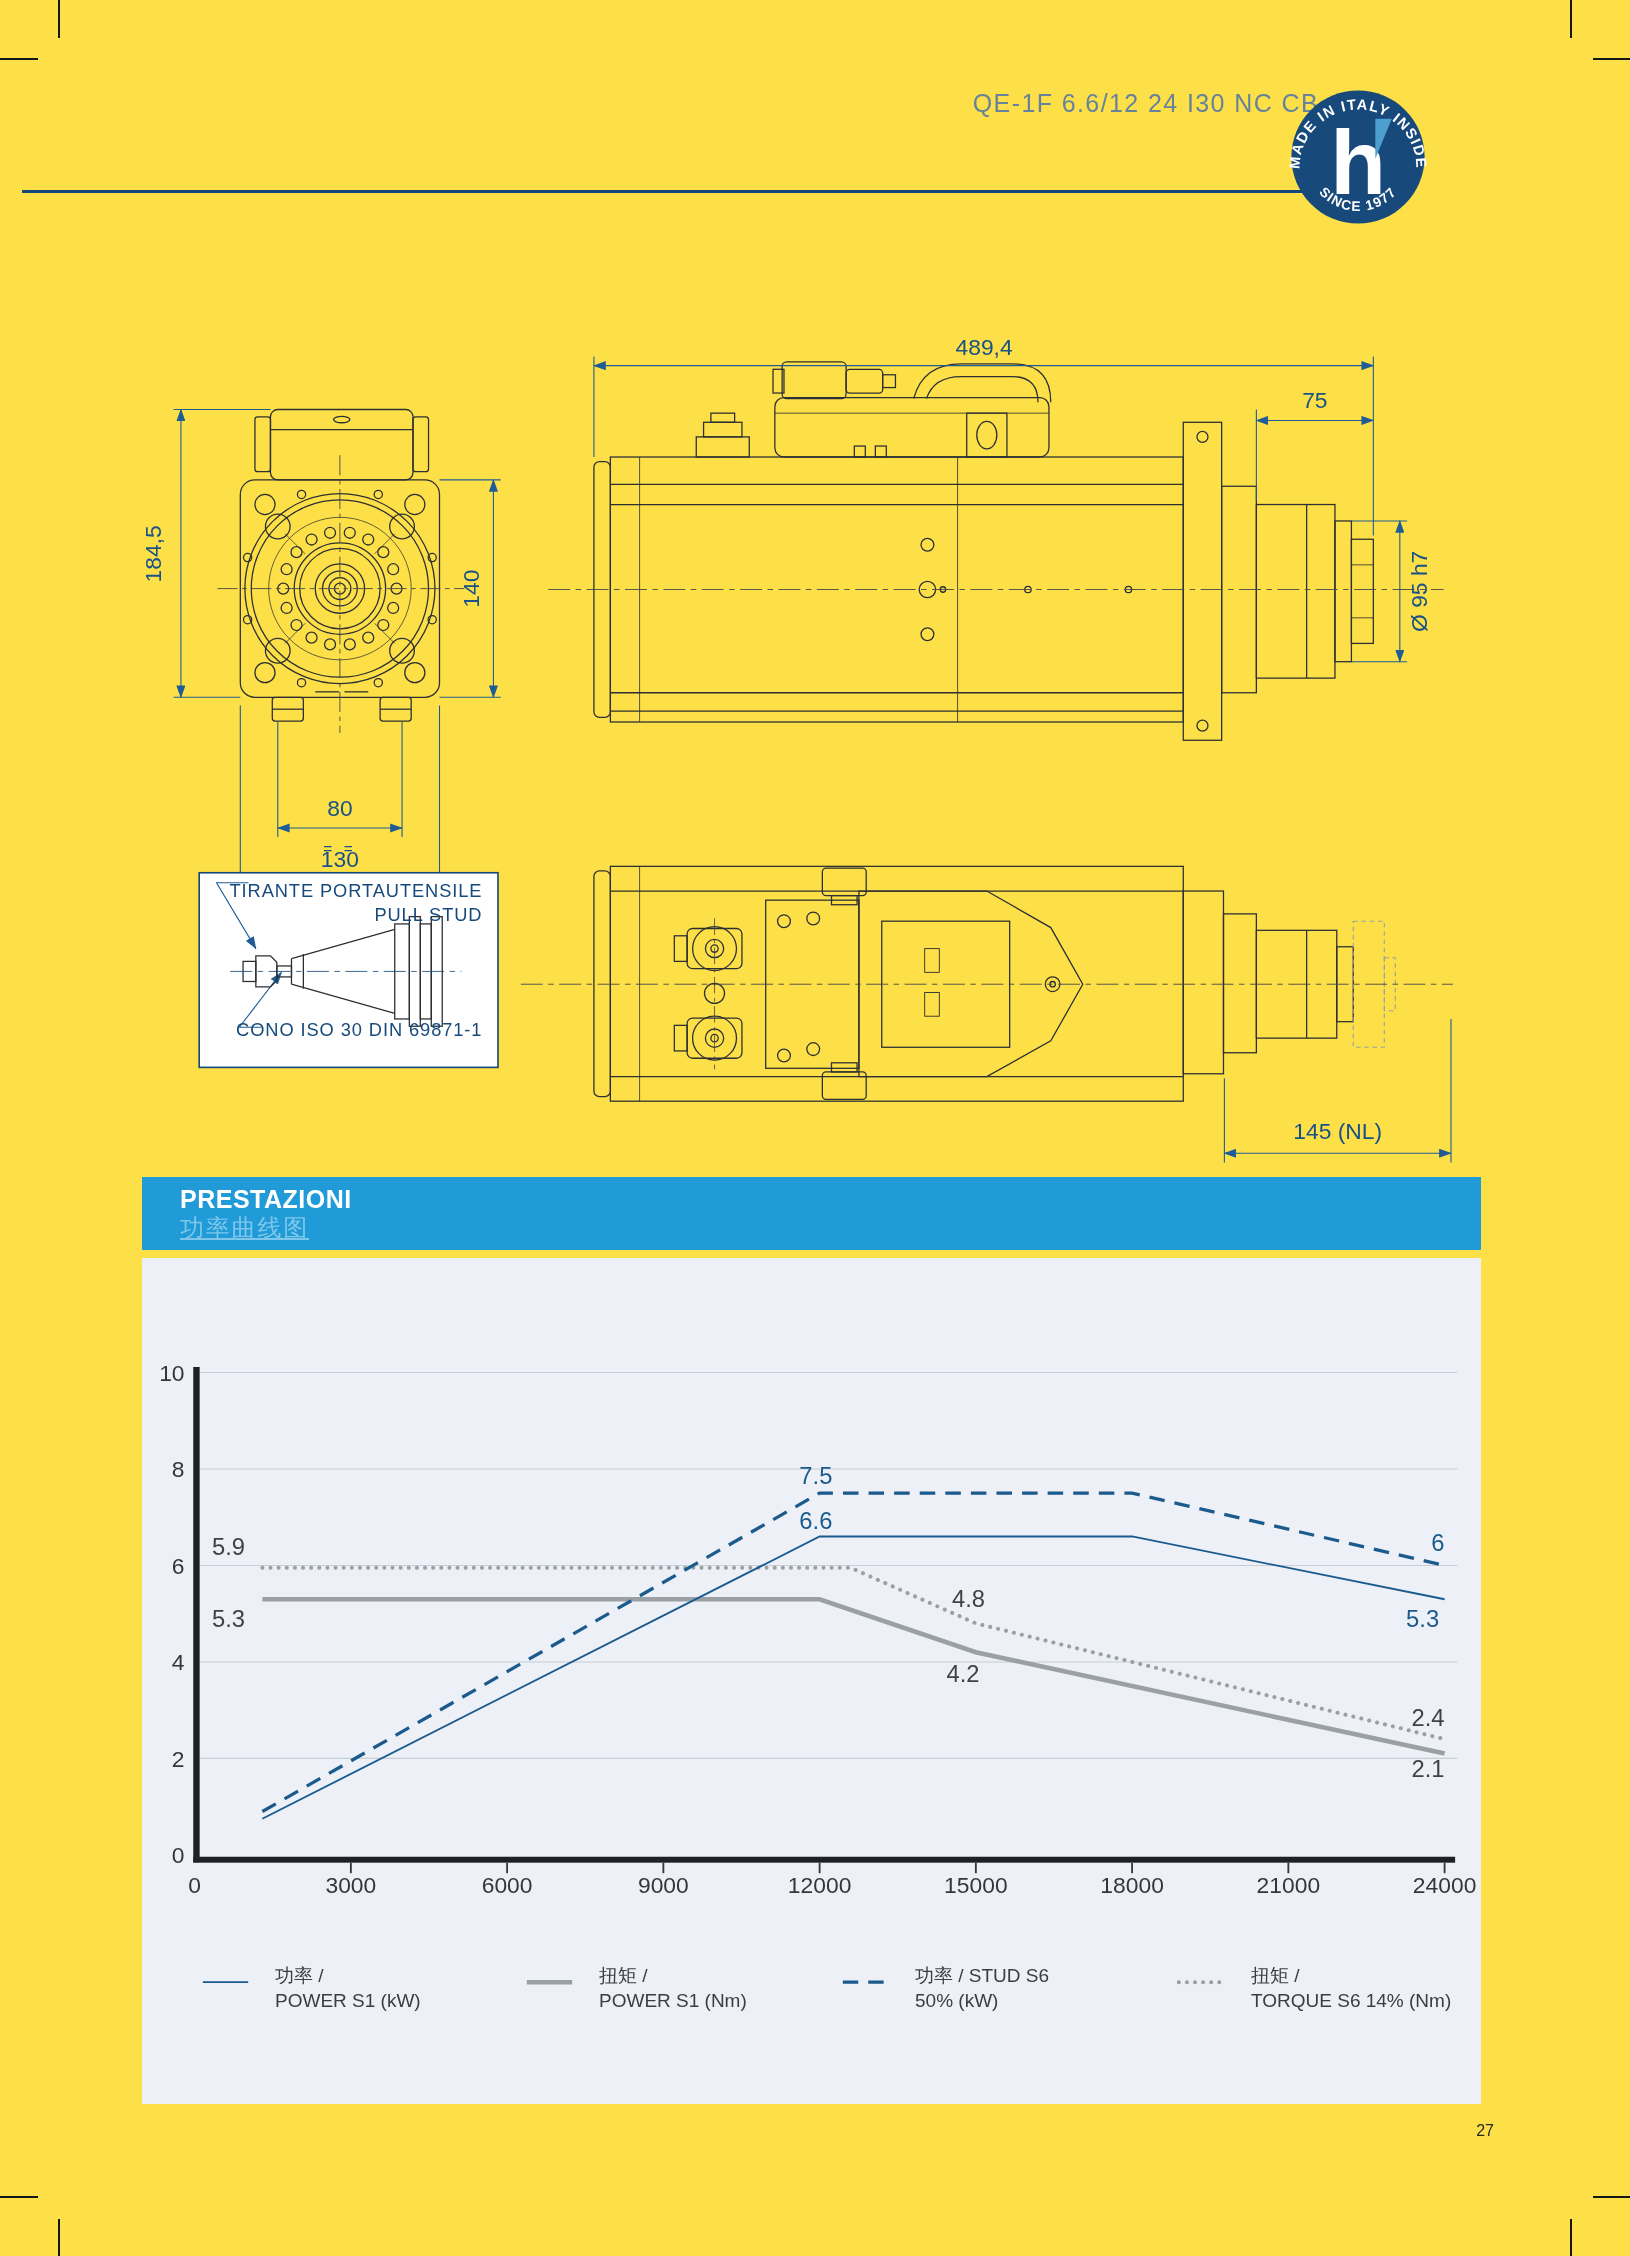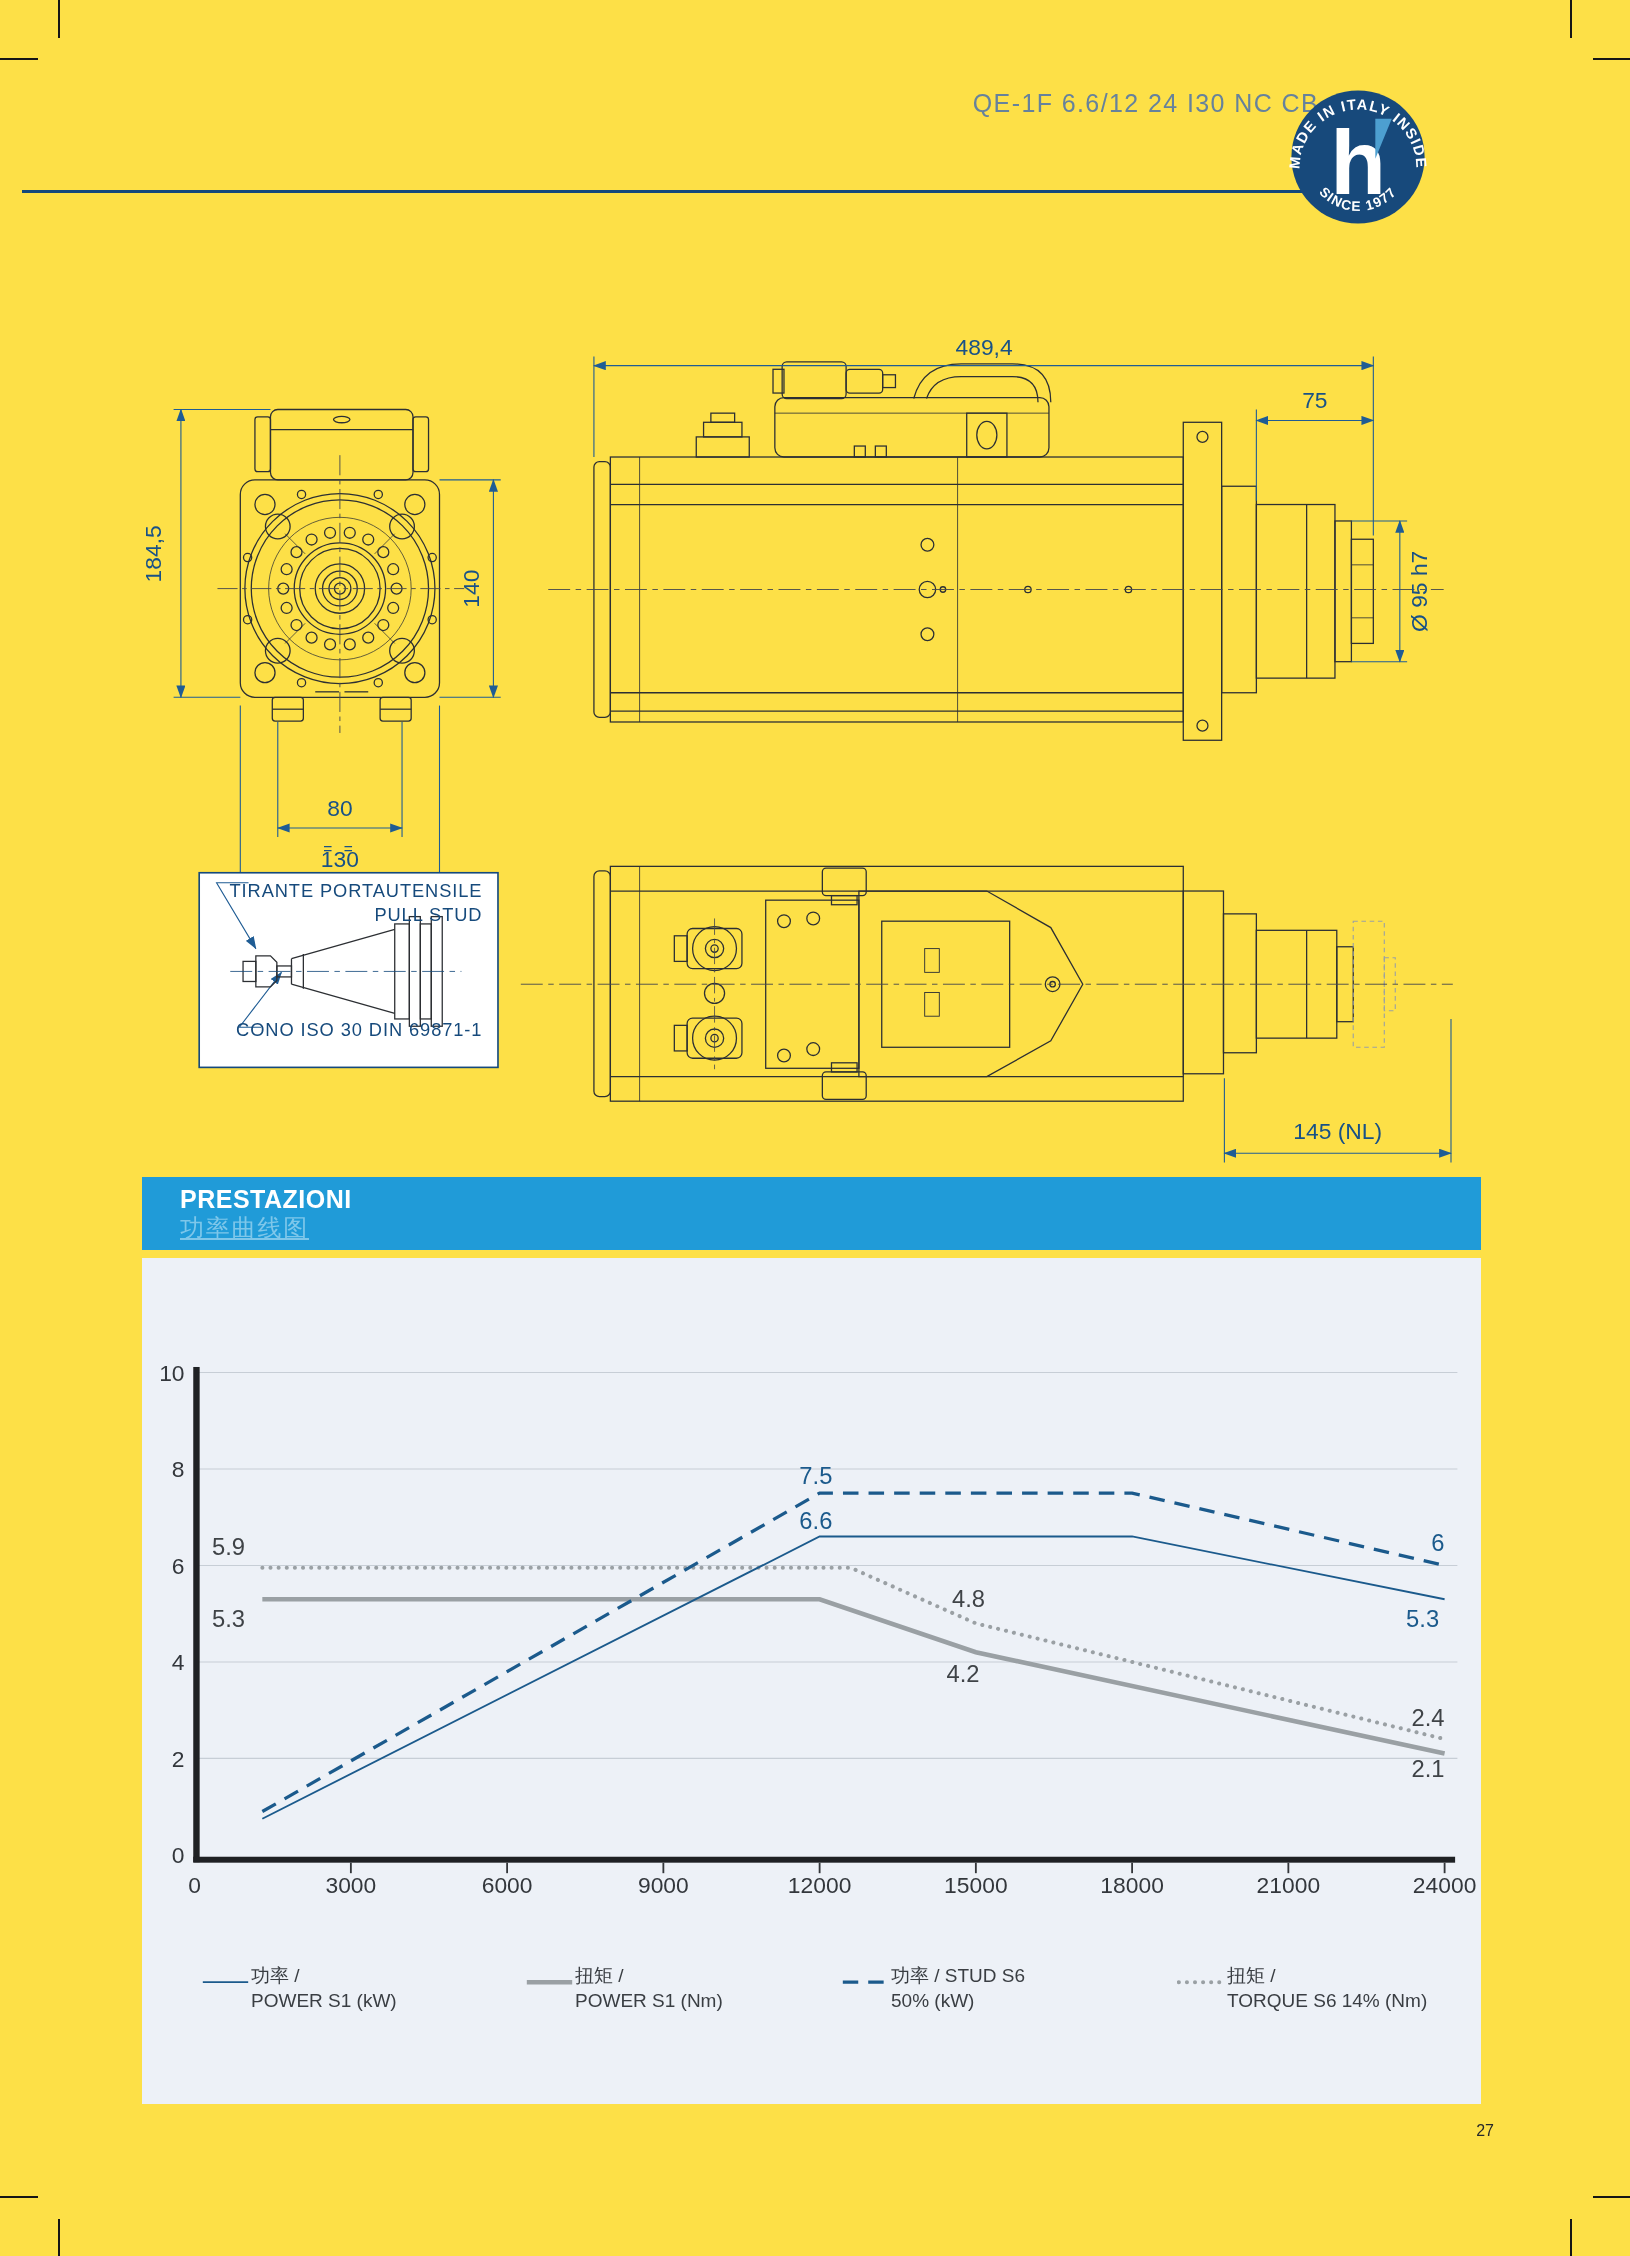--- a/index.html
+++ b/index.html
@@ -8,21 +8,21 @@
   .cropmark{position:absolute;background:#151515;}
   .product-title{position:absolute;top:89px;right:312px;font-size:25px;letter-spacing:1.4px;
                  color:#66829c;white-space:nowrap;}
   .header-rule{position:absolute;left:22px;top:190px;width:1298px;height:2.7px;background:#14487c;}
   .banner{position:absolute;left:142px;top:1177px;width:1339px;height:73px;background:#209bd8;
           box-sizing:border-box;padding:9.1px 0 0 38px;}
   .banner .t1{font-size:25px;font-weight:bold;color:#ffffff;letter-spacing:0.5px;line-height:27.4px;}
   .banner .t2{font-size:24px;color:#7ec7ea;line-height:27.4px;letter-spacing:1.8px;text-decoration:underline;}
   .panel{position:absolute;left:142px;top:1258px;width:1339px;height:846px;background:#edf1f7;}
   svg{position:absolute;left:0;top:0;}
-  .legend-item{position:absolute;display:flex;gap:1px;}
+  .legend-item{position:absolute;display:flex;gap:25px;}
   .legend-item .sample{flex:0 0 auto;margin-top:10px;position:static;}
   .legend-text{font-size:19px;line-height:25px;color:#3a3e43;white-space:nowrap;}
   .page-number{position:absolute;top:2122px;right:137px;font-size:16px;color:#26282b;}
   text{font-family:"Liberation Sans",sans-serif;}
   .dimtxt{font-size:25px;fill:#185187;}
   .eqtxt{font-size:17px;fill:#185187;letter-spacing:4px;}
   .conetxt{font-size:20px;fill:#164a7c;letter-spacing:1px;}
 </style>
 </head>
 <body>

